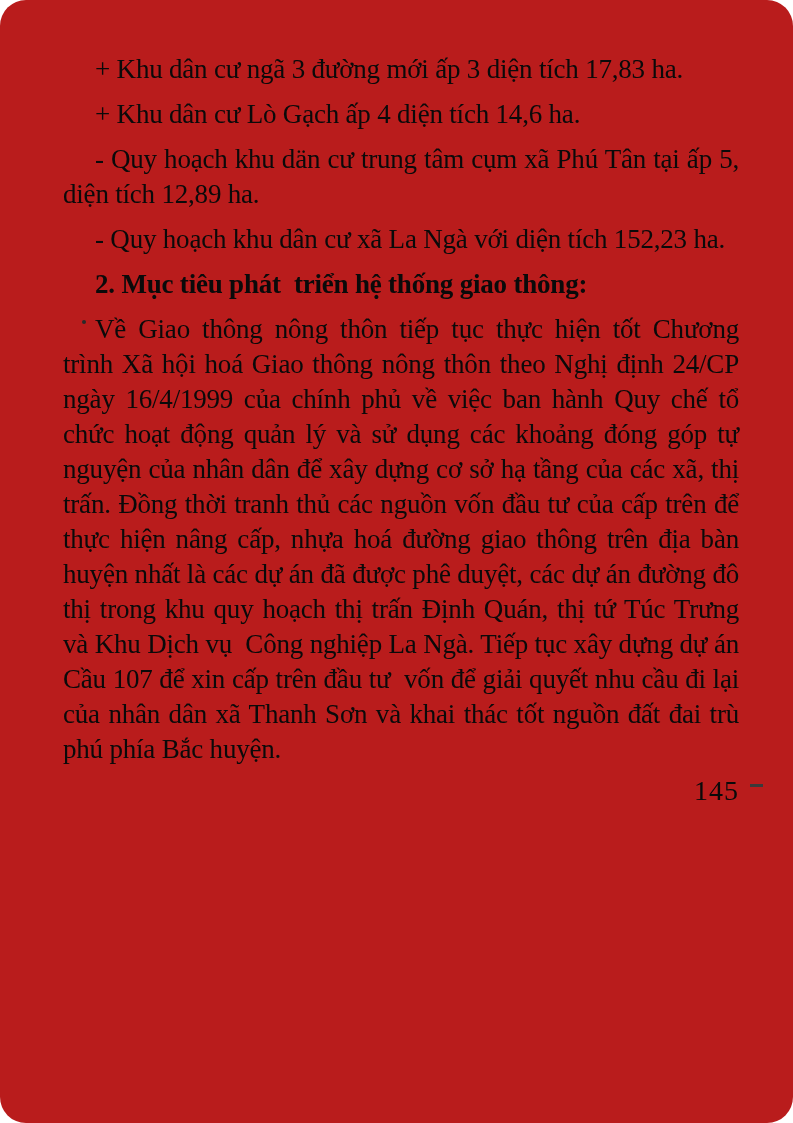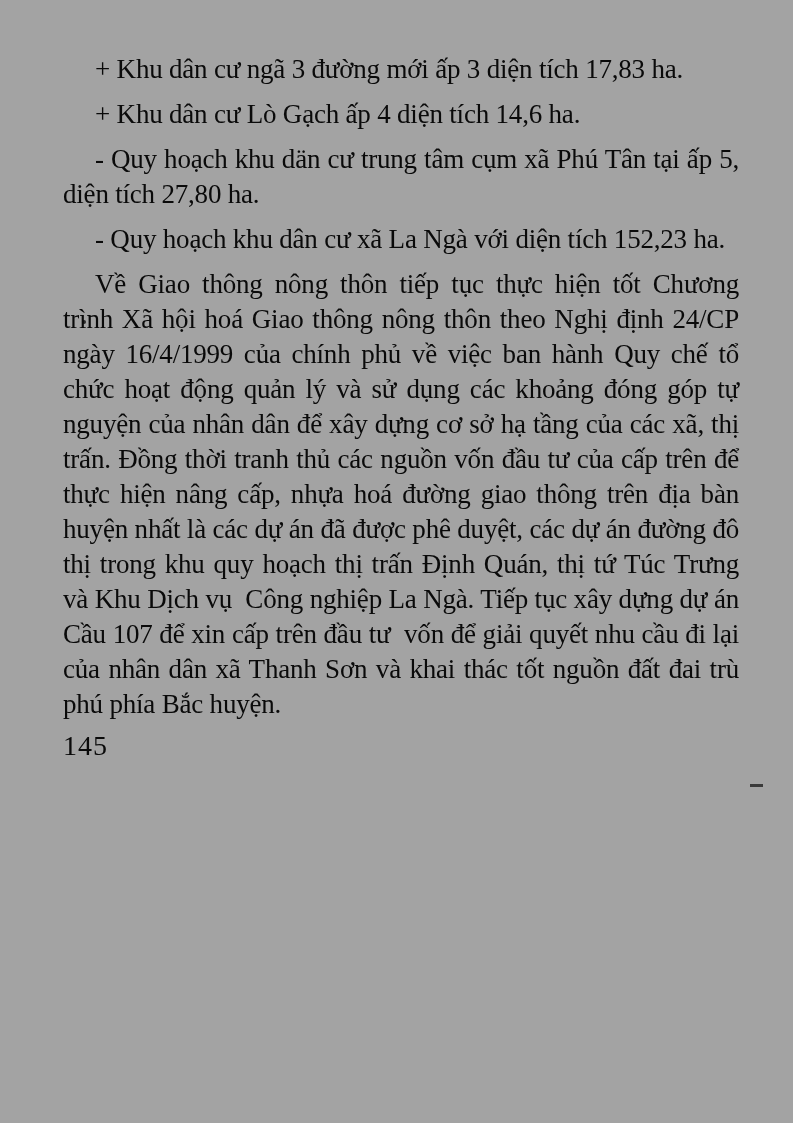--- a/index.html
+++ b/index.html
@@ -5,24 +5,25 @@
 <style>
   html, body {
     margin: 0;
     padding: 0;
     background: #ffffff;
   }
   .page {
     position: relative;
     width: 793px;
     height: 1123px;
-    background: #a3a3a3;
+    background: #b91c1c;
     overflow: hidden;
     font-family: "Liberation Serif", "DejaVu Serif", serif;
     color: #0a0a0a;
+    border-radius: 26px;
   }
   .content {
     position: absolute;
     top: 52px;
     left: 63px;
     width: 676px;
   }
   .block {
     margin: 0 0 10px 0;
     font-size: 27px;
@@ -35,21 +36,21 @@
   }
   .para {
     margin-bottom: 8px;
   }
   .heading {
     font-weight: bold;
     margin-bottom: 10px;
   }
   .page-number {
     margin-top: 6px;
-    text-align: left;
+    text-align: right;
     font-size: 28px;
     line-height: 32px;
     letter-spacing: 1px;
   }
   
   .artifact {
     position: absolute;
     background: #2a2a2a;
   }
   .artifact-dot {
@@ -71,19 +72,20 @@
 <body>
 
 <div class="page">
 
   <span class="artifact artifact-dot"></span>
   <span class="artifact artifact-dash"></span>
 
   <main class="content">
     <p class="block list-item">+ Khu dân cư ngã 3 đường mới ấp 3 diện tích 17,83 ha.</p>
     <p class="block list-item">+ Khu dân cư Lò Gạch ấp 4 diện tích 14,6 ha.</p>
-    <p class="block list-item">- Quy hoạch khu dän cư trung tâm cụm xã Phú Tân tại ấp 5, diện tích 27,80 ha.</p>
+    <p class="block list-item">- Quy hoạch khu dän cư trung tâm cụm xã Phú Tân tại ấp 5, diện tích 12,89 ha.</p>
     <p class="block list-item">- Quy hoạch khu dân cư xã La Ngà với diện tích 152,23 ha.</p>
+    <h2 class="block heading">2. Mục tiêu phát  triển hệ thống giao thông:</h2>
     <p class="block para">Về Giao thông nông thôn tiếp tục thực hiện tốt Chương trình Xã hội hoá Giao thông nông thôn theo Nghị định 24/CP ngày 16/4/1999 của chính phủ về việc ban hành Quy chế tổ chức hoạt động quản lý và sử dụng các khoảng đóng góp tự nguyện của nhân dân để xây dựng cơ sở hạ tầng của các xã, thị trấn. Đồng thời tranh thủ các nguồn vốn đầu tư của cấp trên để thực hiện nâng cấp, nhựa hoá đường giao thông trên địa bàn huyện nhất là các dự án đã được phê duyệt, các dự án đường đô thị trong khu quy hoạch thị trấn Định Quán, thị tứ Túc Trưng và Khu Dịch vụ  Công nghiệp La Ngà. Tiếp tục xây dựng dự án Cầu 107 để xin cấp trên đầu tư  vốn để giải quyết nhu cầu đi lại của nhân dân xã Thanh Sơn và khai thác tốt nguồn đất đai trù phú phía Bắc huyện.</p>
     <div class="page-number">145</div>
   </main>
 
 </div>
 
 </body></html>

